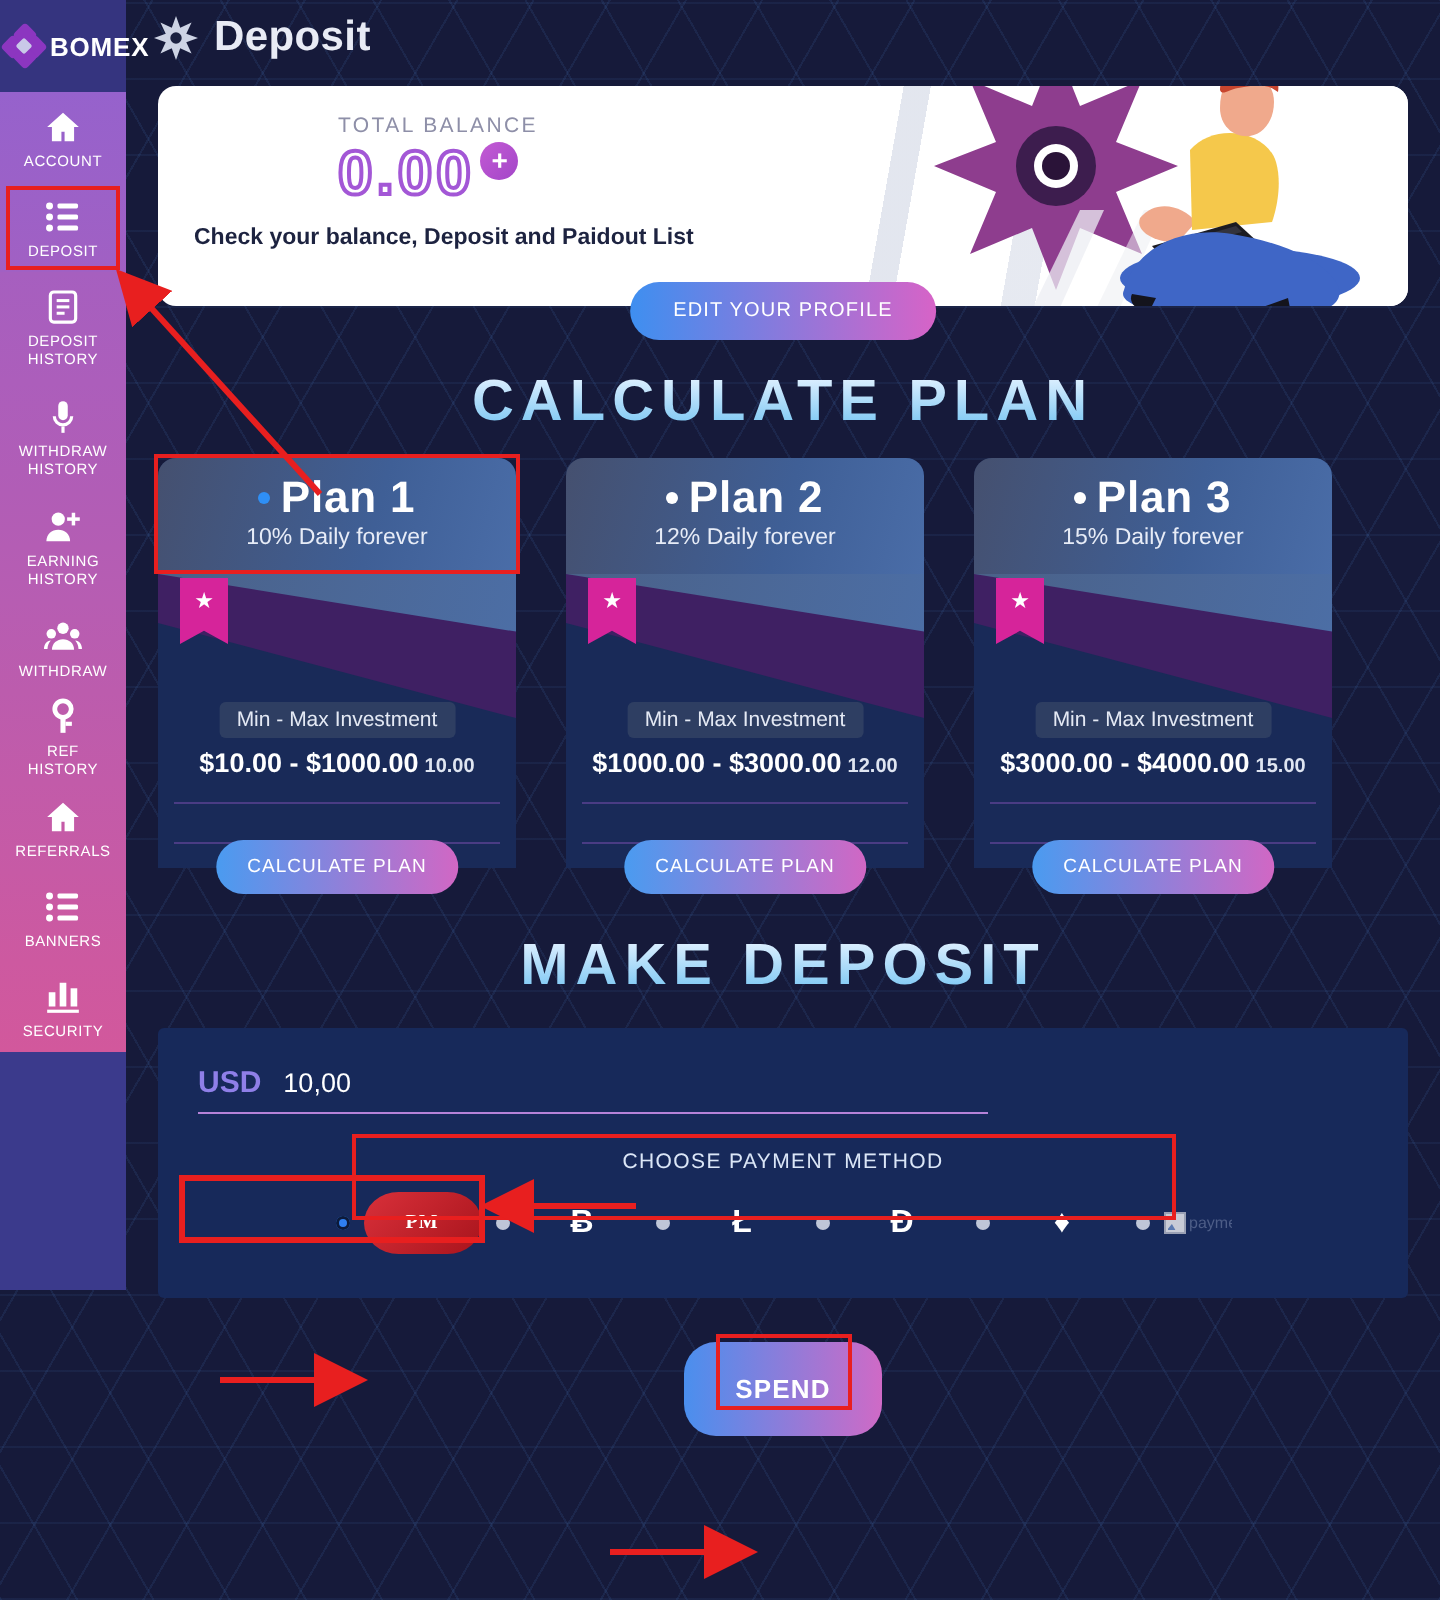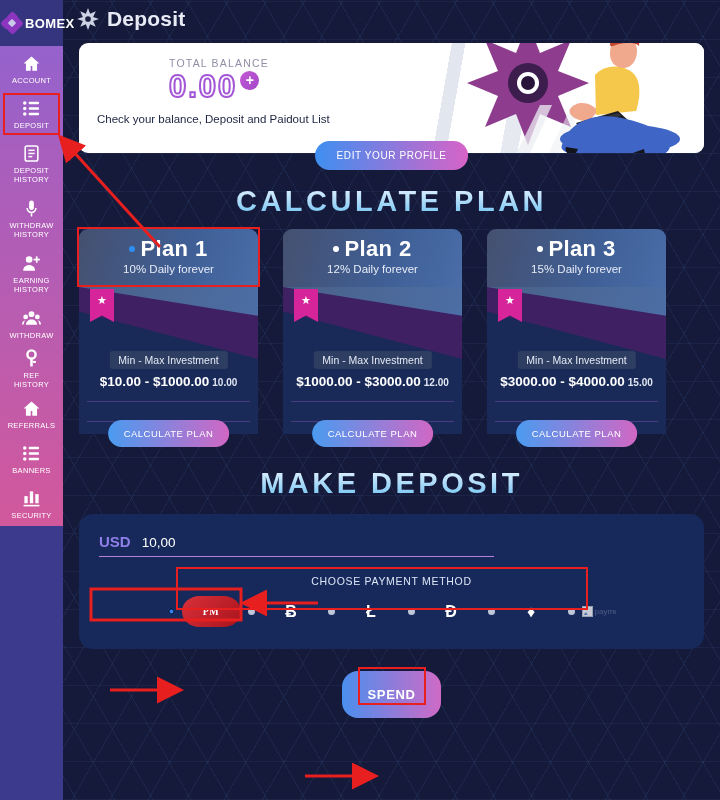--- a/index.html
+++ b/index.html
@@ -15,21 +15,21 @@
     position:absolute; inset:0;
     background-color:#161a3a;
     background-image:
       repeating-linear-gradient(60deg, rgba(70,120,190,.13) 0 1px, transparent 1px 33px),
       repeating-linear-gradient(-60deg, rgba(70,120,190,.13) 0 1px, transparent 1px 33px),
       repeating-linear-gradient(0deg, rgba(70,120,190,.10) 0 1px, transparent 1px 38px);
   }
 
   
   .sidebar{
-    position:absolute; left:0; top:0; width:63px; height:800px;
+    position:absolute; left:0; top:0; width:63px; height:645px;
     background:#3b3a8c; z-index:6;
   }
   .logo{
     height:46px; display:flex; align-items:center; gap:3px;
     padding-left:2px; background:#35347f;
   }
   .logo-mark{ width:20px; height:20px; position:relative; flex:0 0 auto; }
   .logo-mark i{
     position:absolute; width:9px; height:9px; background:#8c36c0; border-radius:2px;
     transform:rotate(45deg);
@@ -84,21 +84,21 @@
   .bal-amount{
     font-size:31px; font-weight:bold; letter-spacing:2px;
     color:transparent; -webkit-text-stroke:2px #a357d6;
   }
   .plus-badge{
     width:19px; height:19px; border-radius:50%;
     background:linear-gradient(135deg,#c35ad4,#a346c8);
     color:#fff; font-size:14px; line-height:18px; text-align:center; font-weight:bold;
     margin-left:3px; margin-top:2px;
   }
-  .bal-sub{ color:#1d2340; font-size:11.5px; font-weight:normal; margin-top:8px; }
+  .bal-sub{ color:#1d2340; font-size:11.5px; font-weight:bold; margin-top:8px; }
 
   .illus{ position:absolute; right:4px; top:-26px; width:250px; height:150px; }
 
   .edit-btn{
     position:absolute; left:50%; transform:translateX(-50%); bottom:-17px;
     background:linear-gradient(90deg,#3e8ff0,#d763c7);
     color:#fff; font-size:10px; letter-spacing:.6px;
     padding:9px 22px; border:none; border-radius:17px; cursor:pointer;
     white-space:nowrap;
   }
@@ -167,21 +167,21 @@
     color:#fff; font-size:9.5px; letter-spacing:.5px;
     padding:8px 16px; border:none; border-radius:15px; cursor:pointer; white-space:nowrap;
   }
   .plan.sel-box::after{
     content:""; position:absolute; left:-2px; top:-2px; right:-2px; height:56px;
     border:2.5px solid #e81f1f; z-index:5;
   }
 
   
   .dep-panel{
-    margin:14px 16px 0 16px; background:#17295a; border-radius:14px;
+    margin:14px 16px 0 16px; background:#17295a; border-radius:3px;
     padding:19px 20px 22px 20px; position:relative;
   }
   .amt-row{ display:flex; align-items:center; }
   .amt-field{ position:relative; flex:1; max-width:395px; }
   .amt-line{ display:flex; align-items:baseline; gap:11px; padding-bottom:6px;
              border-bottom:1.5px solid #b682d8; }
   .cur{ color:#8f7fe8; font-size:15px; font-weight:bold; }
   .amt-val{ color:#fff; font-size:13.5px; }
   .min-pill{
     margin-left:auto; background:#2b1d52; color:#c6c9da; font-size:9px;

